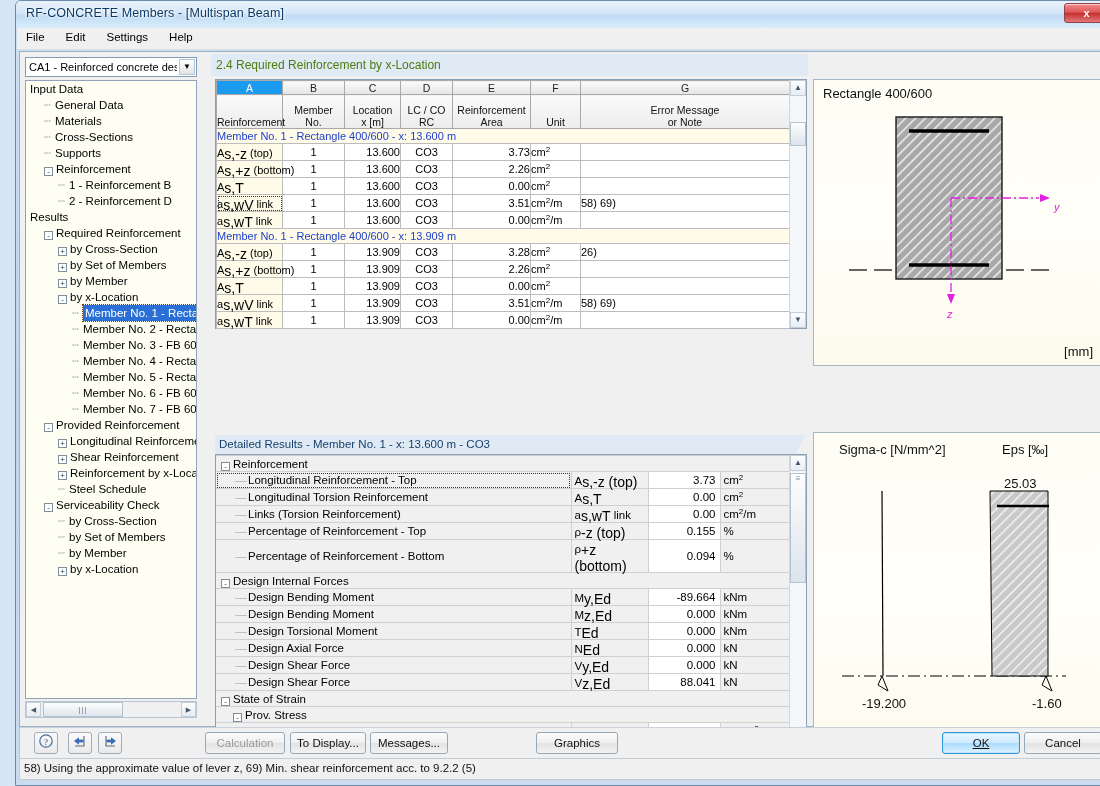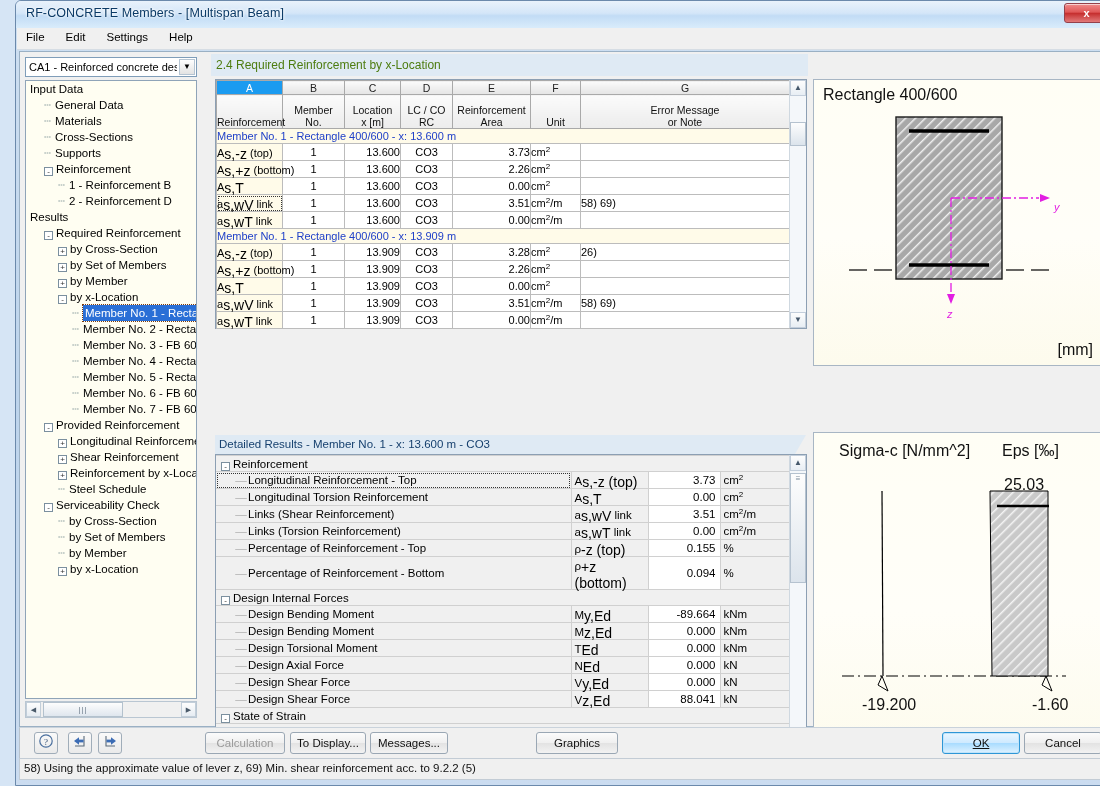--- a/index.html
+++ b/index.html
@@ -218,21 +218,21 @@
   #gfx1 {
     position: absolute; left: 602px; top: 25px; width: 290px; height: 287px;
     background: linear-gradient(to bottom,#fffef5 0%,#fffef8 55%,#fdfbed 100%);
     border: 1px solid #a8b6c4;
   }
   #gfx2 {
     position: absolute; left: 602px; top: 378px; width: 290px; height: 327px;
     background: linear-gradient(to bottom,#fffef5 0%,#fffef8 55%,#fdfbed 100%);
     border: 1px solid #a8b6c4;
   }
-  .gfx-label { position: absolute; font-size: 16px; color: #111; white-space: nowrap; }
+  .gfx-label { position: absolute; font-size: 13px; color: #111; white-space: nowrap; }
 
   
   #bottombar {
     position: absolute; left: 3px; top: 726px; width: 1094px; height: 32px;
     background: #f0f0f0; border: 1px solid #b9c3cd; border-top: 1px solid #c9d2db;
   }
   .btn {
     position: absolute; height: 22px;
     background: linear-gradient(to bottom,#fbfbfb 0%,#f0f0f0 48%,#e3e3e3 52%,#f2f2f2 100%);
     border: 1px solid #9aa7b4; border-radius: 3px;
@@ -482,26 +482,20 @@
                 <td class="d-num">3.73</td>
                 <td class="d-unit">cm<sup>2</sup></td>
               </tr>
               <tr class="d-row">
                 <td class="d-label"><span style="display:inline-block;width:14px"></span><span class="treeline">—</span>Longitudinal Torsion Reinforcement</td>
                 <td class="d-sym">A<sub>s,T</sub></td>
                 <td class="d-num">0.00</td>
                 <td class="d-unit">cm<sup>2</sup></td>
               </tr>
               <tr class="d-row">
-                <td class="d-label"><span style="display:inline-block;width:14px"></span><span class="treeline">—</span>Links (Shear Reinforcement)</td>
-                <td class="d-sym">a<sub>s,wV</sub> link</td>
-                <td class="d-num">3.51</td>
-                <td class="d-unit">cm<sup>2</sup>/m</td>
-              </tr>
-              <tr class="d-row">
                 <td class="d-label"><span style="display:inline-block;width:14px"></span><span class="treeline">—</span>Links (Torsion Reinforcement)</td>
                 <td class="d-sym">a<sub>s,wT</sub> link</td>
                 <td class="d-num">0.00</td>
                 <td class="d-unit">cm<sup>2</sup>/m</td>
               </tr>
               <tr class="d-row">
                 <td class="d-label"><span style="display:inline-block;width:14px"></span><span class="treeline">—</span>Percentage of Reinforcement - Top</td>
                 <td class="d-sym">ρ<sub>-z (top)</sub></td>
                 <td class="d-num">0.155</td>
                 <td class="d-unit">%</td>

